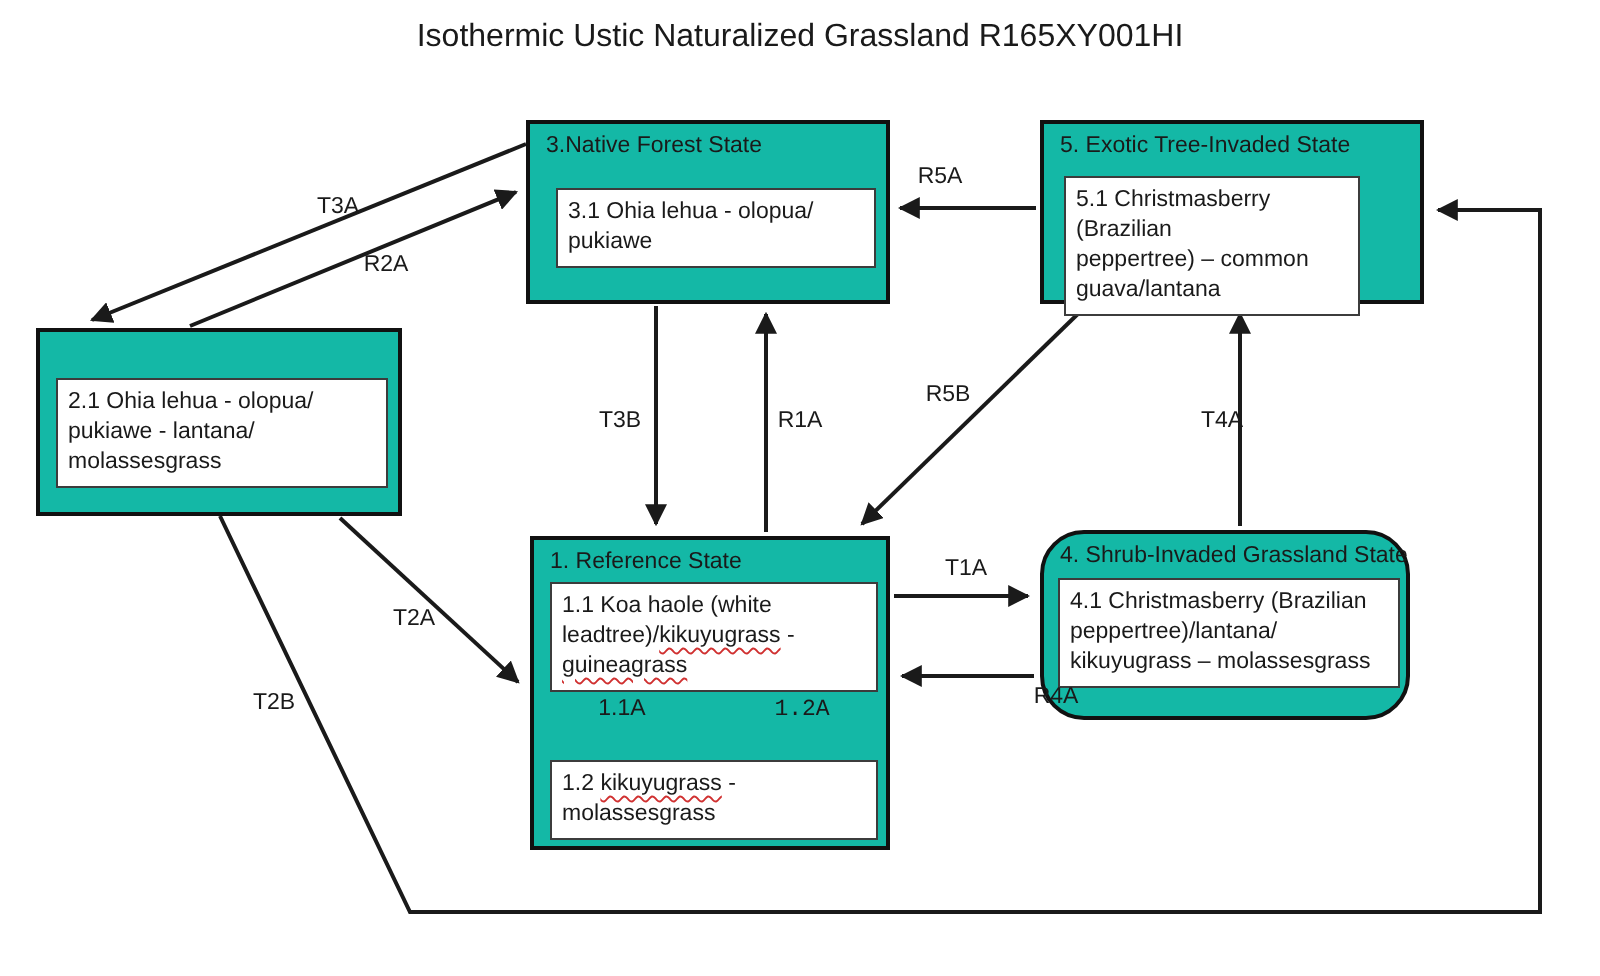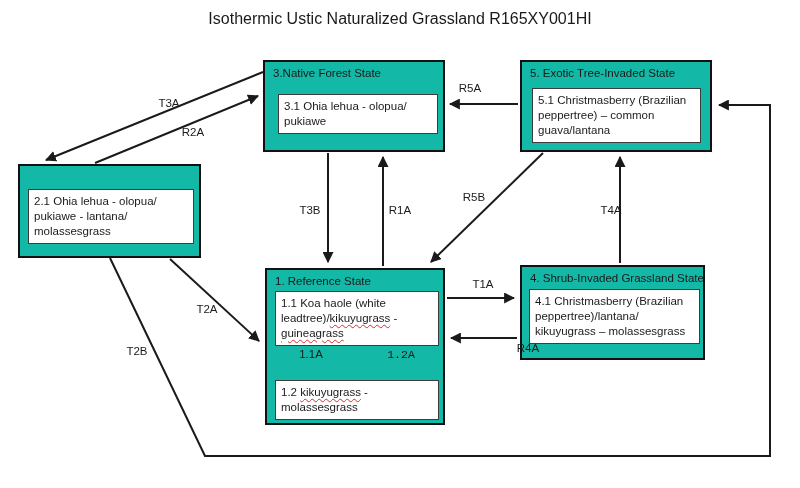--- a/index.html
+++ b/index.html
@@ -99,21 +99,21 @@
   <div class="state-box" style="left:263px; top:60px; width:182px; height:92px;">
     <span class="state-title">3.Native Forest State</span>
     <div class="community-box" style="left:13px; top:32px; width:160px; min-height:36px;">
       <div class="sub-text">3.1 Ohia lehua - olopua/
 pukiawe</div>
     </div>
   </div>
 
   <div class="state-box" style="left:520px; top:60px; width:192px; height:92px;">
     <span class="state-title">5. Exotic Tree-Invaded State</span>
-    <div class="community-box" style="left:10px; top:26px; width:169px; min-height:50px;">
+    <div class="community-box" style="left:10px; top:26px; width:148px; min-height:50px;">
       <div class="sub-text">5.1 Christmasberry (Brazilian
 peppertree) – common
 guava/lantana</div>
     </div>
   </div>
 
   <div class="state-box" style="left:18px; top:164px; width:183px; height:94px;">
     <div class="community-box" style="left:8px; top:23px; width:166px; min-height:48px;">
       <div class="sub-text">2.1 Ohia lehua - olopua/
 pukiawe - lantana/
@@ -127,21 +127,21 @@
       <div class="sub-text"><span>1.1 Koa haole (white
 leadtree)/</span><span class="wavy">kikuyugrass</span><span> -
 </span><span class="wavy">guineagrass</span></div>
     </div>
     <div class="community-box" style="left:8px; top:110px; width:164px; min-height:34px;">
       <div class="sub-text"><span>1.2 </span><span class="wavy">kikuyugrass</span><span> -
 molassesgrass</span></div>
     </div>
   </div>
 
-  <div class="state-box" style="left:520px; top:265px; width:185px; height:95px;">
+  <div class="state-box" style="left:520px; top:265px; width:185px; height:95px;border-radius:22px;">
     <span class="state-title">4. Shrub-Invaded Grassland State</span>
     <div class="community-box" style="left:7px; top:22px; width:171px; min-height:50px;">
       <div class="sub-text">4.1 Christmasberry (Brazilian
 peppertree)/lantana/
 kikuyugrass – molassesgrass</div>
     </div>
   </div>
 
   <div class="arrow-label" style="left:157px; top:104px;margin-left:12px;">T3A</div>
   <div class="arrow-label" style="left:193px; top:133px;">R2A</div>

